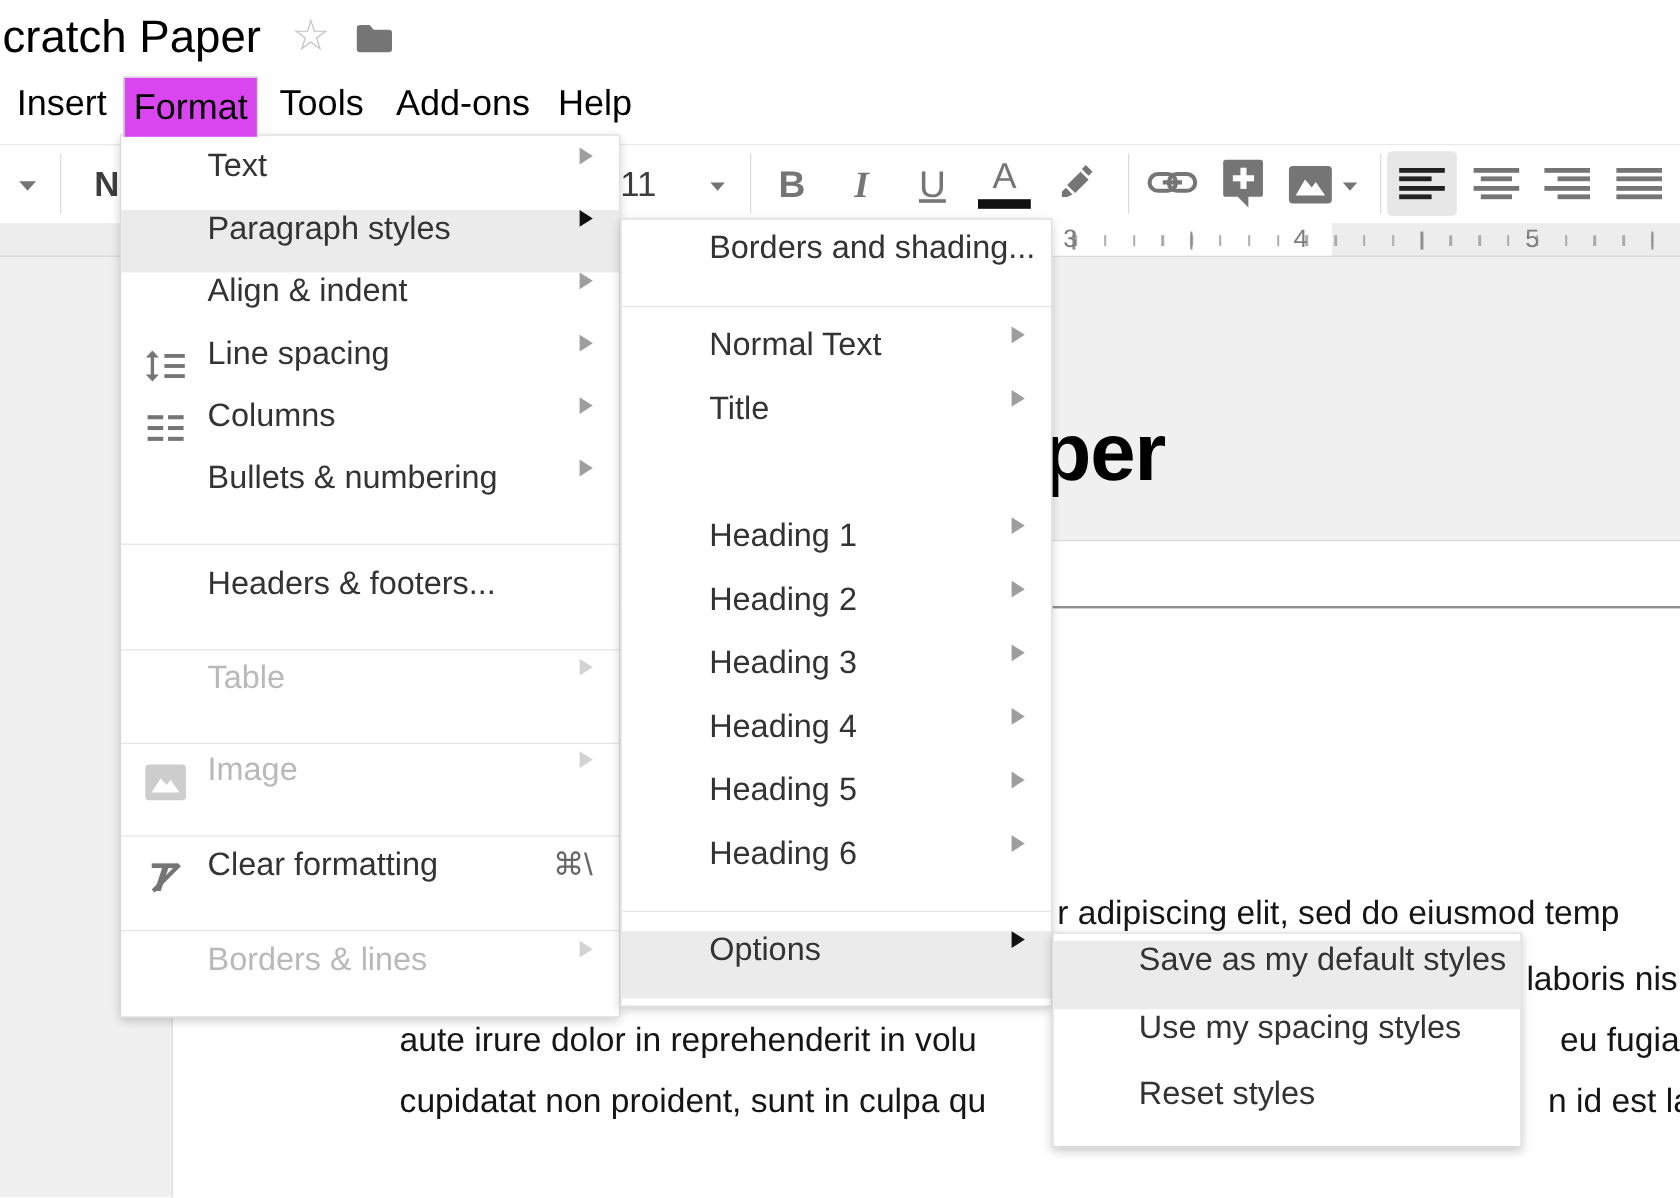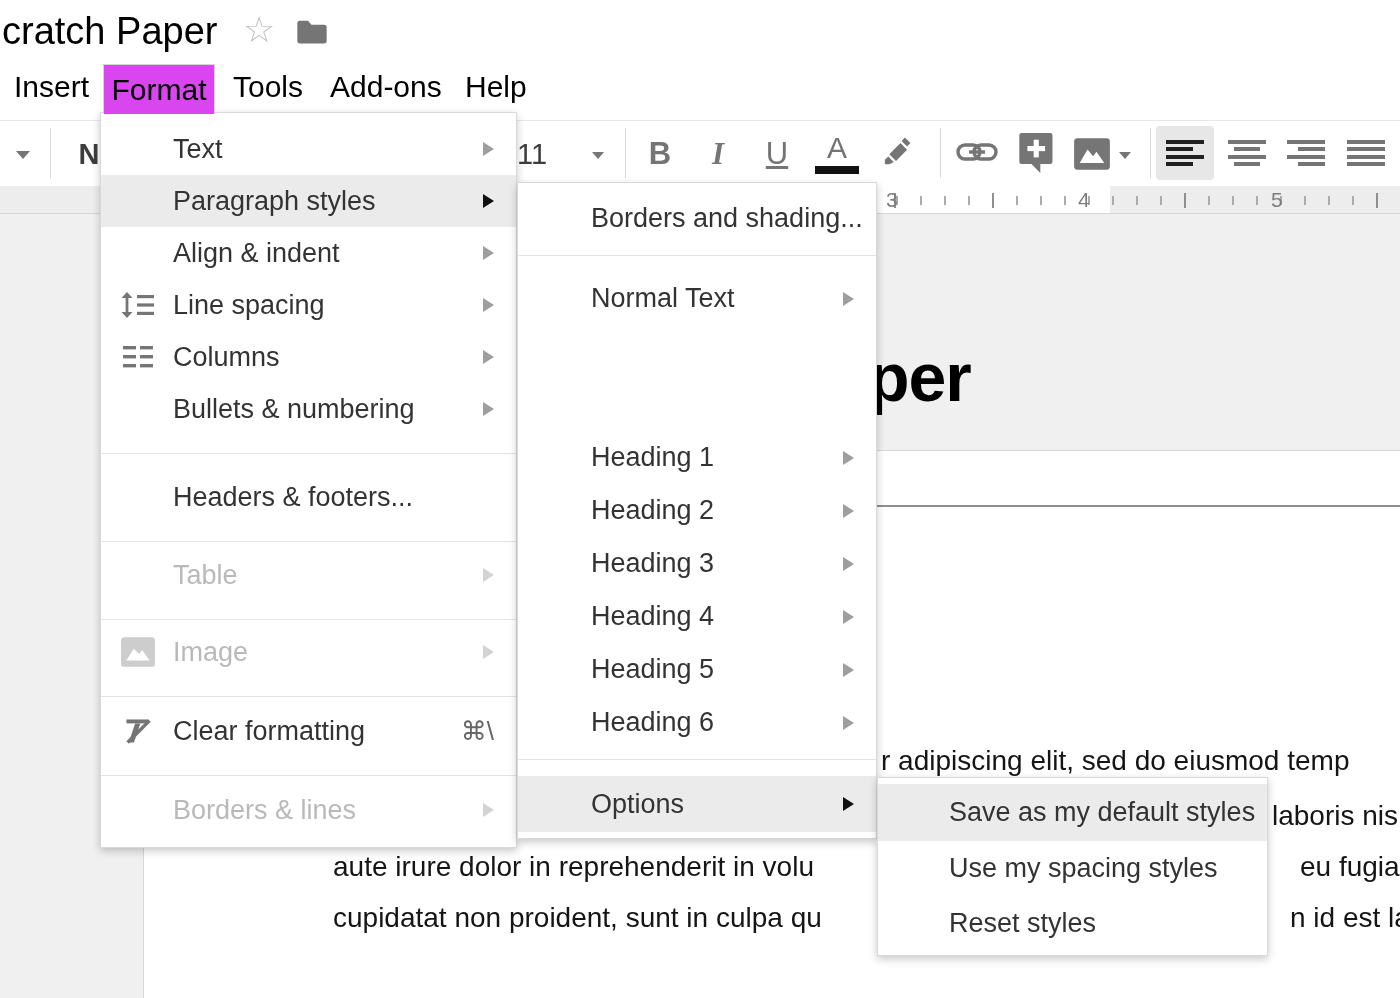--- a/index.html
+++ b/index.html
@@ -64,21 +64,21 @@
       color:#000;letter-spacing:-1px;white-space:nowrap;z-index:1;}
   .doc-hr{position:absolute;left:334px;top:505px;width:1066px;height:2px;background:#8f8f8f;z-index:1;}
   .frag{position:absolute;font-size:28px;color:#151515;white-space:nowrap;z-index:1;line-height:1.2;}
 
   
   .menu{position:absolute;background:#fff;border:1px solid #d9d9d9;box-sizing:border-box;
       box-shadow:0 3px 8px rgba(0,0,0,.22);}
   #format-menu{left:100px;top:112px;width:417px;height:736px;z-index:10;}
   #para-menu{left:517px;top:182px;width:360px;height:657px;z-index:11;}
   #options-menu{left:877px;top:777px;width:391px;height:179px;z-index:12;}
-  .mi{position:absolute;left:0;right:0;height:52px;display:flex;align-items:center;
+  .mi{position:absolute;left:0;right:0;height:52px;display:flex;
       padding:0 22px 0 72px;box-sizing:border-box;font-size:27px;color:#333;cursor:default;}
   .mi .lbl{flex:1;white-space:nowrap;}
   .mi .arrow{width:0;height:0;border-left:11px solid #9e9e9e;
       border-top:7px solid transparent;border-bottom:7px solid transparent;}
   .mi.hl{background:#ebebeb;}
   .mi.hl .arrow{border-left-color:#111;}
   .mi.dis{color:#b9b9b9;}
   .mi.dis .arrow{border-left-color:#d3d3d3;}
   .mi .micon{position:absolute;left:19px;top:50%;transform:translateY(-50%);width:36px;height:36px;
       display:flex;align-items:center;justify-content:center;}
@@ -299,20 +299,24 @@
 
   <div class="menu" id="para-menu">
     <div class="mi" style="top:8px;height:54px">
       <span class="lbl">Borders and shading...</span>
     </div>
     <div class="msep" style="top:72px"></div>
     <div class="mi" style="top:89px;height:53px">
       <span class="lbl">Normal Text</span>
       <span class="arrow"></span>
     </div>
+    <div class="mi" style="top:142px;height:53px">
+      <span class="lbl">Title</span>
+      <span class="arrow"></span>
+    </div>
     <div class="mi" style="top:248px;height:53px">
       <span class="lbl">Heading 1</span>
       <span class="arrow"></span>
     </div>
     <div class="mi" style="top:301px;height:53px">
       <span class="lbl">Heading 2</span>
       <span class="arrow"></span>
     </div>
     <div class="mi" style="top:354px;height:53px">
       <span class="lbl">Heading 3</span>

